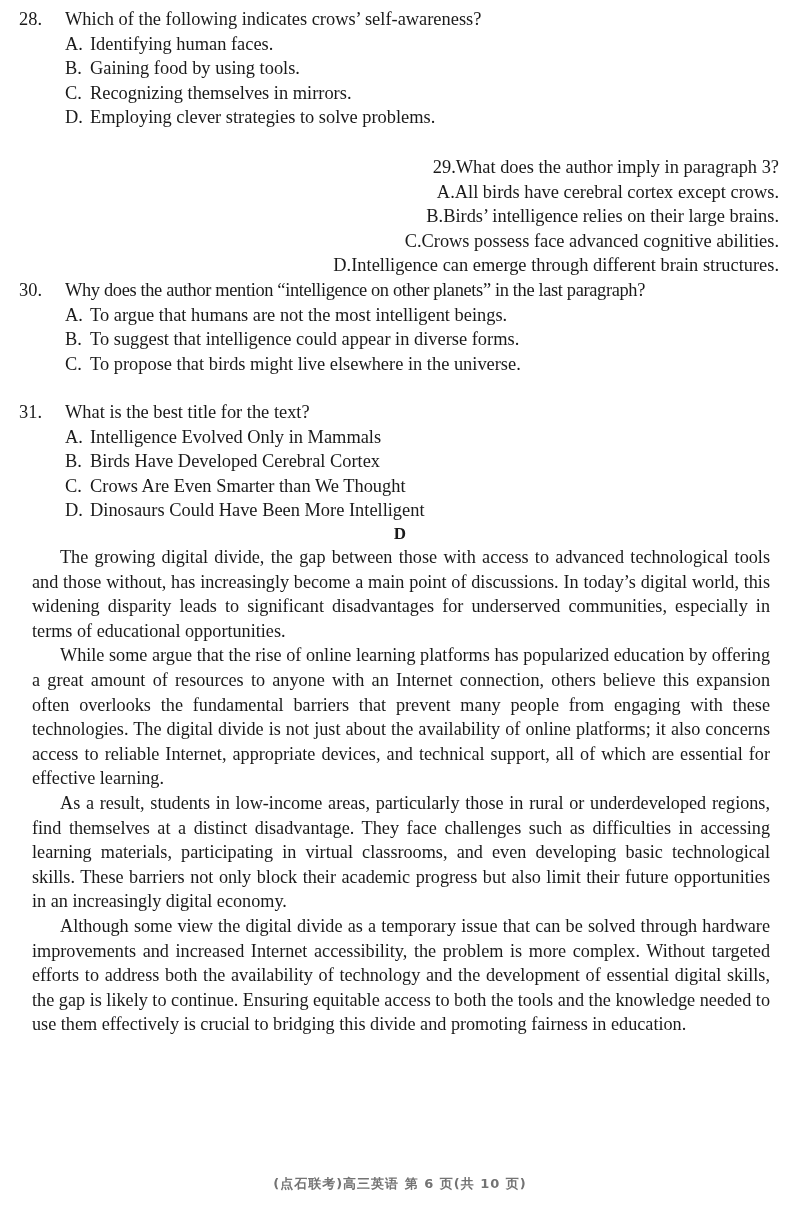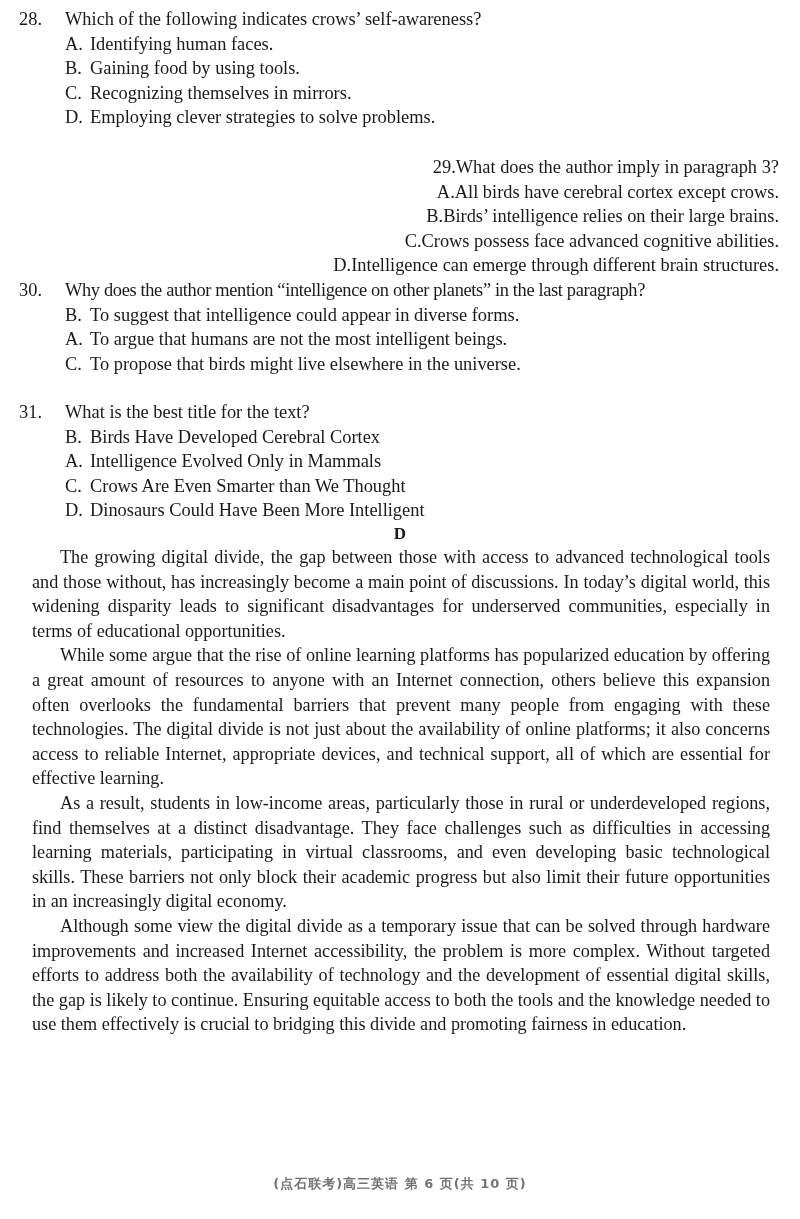--- a/index.html
+++ b/index.html
@@ -53,31 +53,31 @@
     <div class="opt"><span class="olabel">A.</span><span>All birds have cerebral cortex except crows.</span></div>
     <div class="opt"><span class="olabel">B.</span><span>Birds’ intelligence relies on their large brains.</span></div>
     <div class="opt"><span class="olabel">C.</span><span>Crows possess face advanced cognitive abilities.</span></div>
     <div class="opt"><span class="olabel">D.</span><span>Intelligence can emerge through different brain structures.</span></div>
   </div>
 
   <div class="q" style="top:278px;">
     <div class="stem">
       <span class="qnum">30.</span><span style="letter-spacing:-0.35px;margin-top:21px;">Why does the author mention “intelligence on other planets” in the last paragraph?</span>
     </div>
+    <div class="opt"><span class="olabel">A.</span><span>To argue that humans are not the most intelligent beings.</span></div>
     <div class="opt"><span class="olabel">B.</span><span>To suggest that intelligence could appear in diverse forms.</span></div>
-    <div class="opt"><span class="olabel">A.</span><span>To argue that humans are not the most intelligent beings.</span></div>
     <div class="opt"><span class="olabel">C.</span><span>To propose that birds might live elsewhere in the universe.</span></div>
   </div>
 
   <div class="q" style="top:400px;">
     <div class="stem">
       <span class="qnum">31.</span><span>What is the best title for the text?</span>
     </div>
+    <div class="opt"><span class="olabel">A.</span><span>Intelligence Evolved Only in Mammals</span></div>
     <div class="opt"><span class="olabel">B.</span><span>Birds Have Developed Cerebral Cortex</span></div>
-    <div class="opt"><span class="olabel">A.</span><span>Intelligence Evolved Only in Mammals</span></div>
     <div class="opt"><span class="olabel">C.</span><span>Crows Are Even Smarter than We Thought</span></div>
     <div class="opt"><span class="olabel">D.</span><span>Dinosaurs Could Have Been More Intelligent</span></div>
   </div>
 
   <div class="section-letter">D</div>
 
   <div class="passage">
     <p class="para"><span>The growing digital divide, the gap between those with access to advanced technological tools and those without, has increasingly become a main point of discussions. In today’s digital world, this widening </span><span class="underline">disparity</span><span> leads to significant disadvantages for underserved communities, especially in terms of educational opportunities.</span></p>
     <p class="para">While some argue that the rise of online learning platforms has popularized education by offering a great amount of resources to anyone with an Internet connection, others believe this expansion often overlooks the fundamental barriers that prevent many people from engaging with these technologies. The digital divide is not just about the availability of online platforms; it also concerns access to reliable Internet, appropriate devices, and technical support, all of which are essential for effective learning.</p>
     <p class="para">As a result, students in low-income areas, particularly those in rural or underdeveloped regions, find themselves at a distinct disadvantage. They face challenges such as difficulties in accessing learning materials, participating in virtual classrooms, and even developing basic technological skills. These barriers not only block their academic progress but also limit their future opportunities in an increasingly digital economy.</p>

